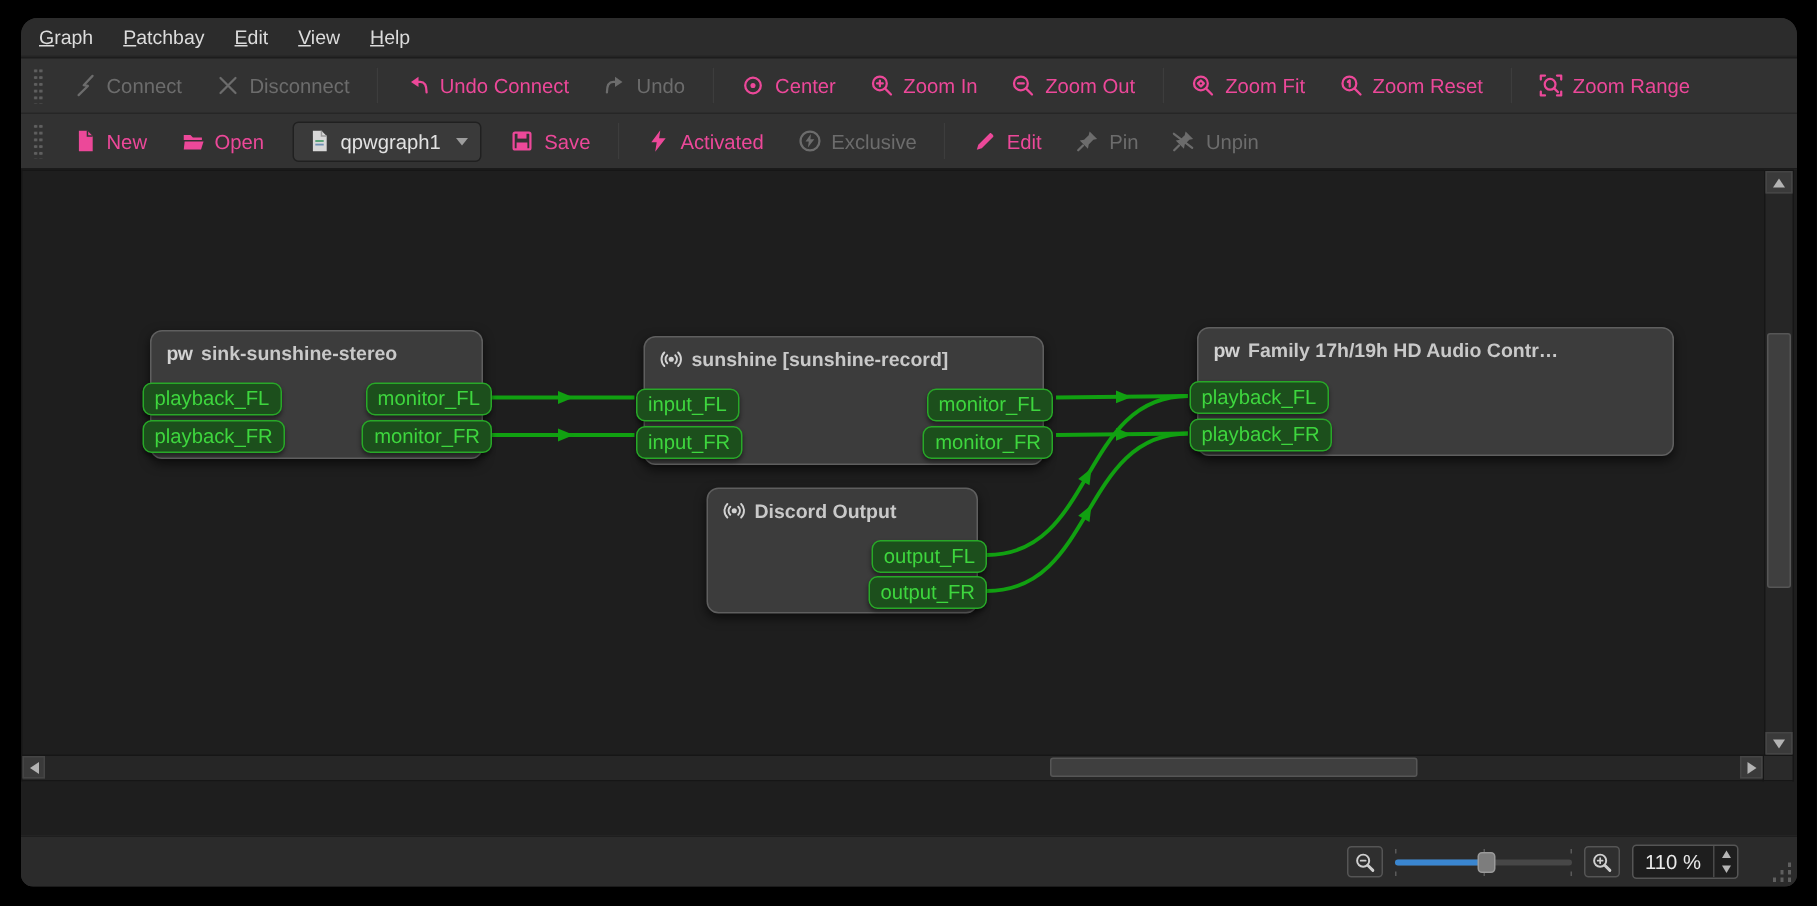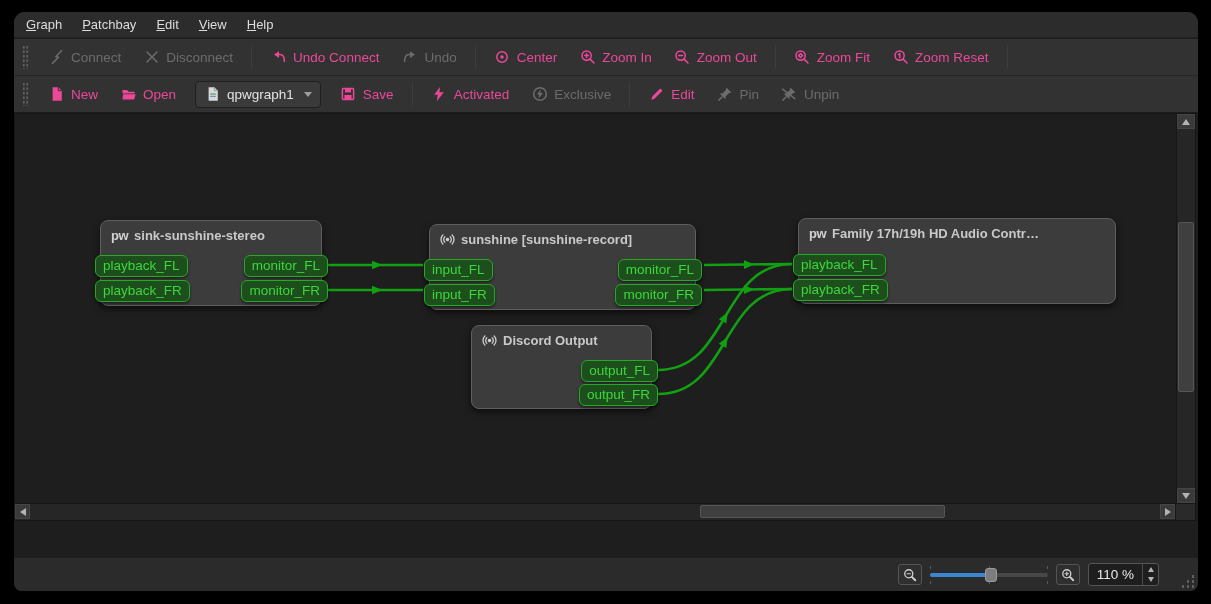--- a/index.html
+++ b/index.html
@@ -222,20 +222,30 @@
               <circle class="st" cx="6.6" cy="6.6" r="4.6"></circle>
               <line class="st" stroke-width="2.2" x1="10.1" y1="10.1" x2="14" y2="14"></line>
               <path class="st" stroke-width="1.3" d="M6.8 4.6 V8.7 M5.6 5.5 L6.8 4.6"></path>
             </svg>
           </span>
       <span>Zoom Reset</span>
     </div>
 
     <div class="tsep"></div>
 
+    <div class="titem">
+      <span class="ticon">
+            <svg viewBox="0 0 16 16">
+              <path class="st" stroke-width="1.3" d="M1.2 4 V1.4 H4 M12 1.4 H14.8 V4 M14.8 12 V14.6 H12 M4 14.6 H1.2 V12"></path>
+              <circle class="st" cx="7.4" cy="7.2" r="3.6"></circle>
+              <line class="st" stroke-width="1.9" x1="10.1" y1="9.9" x2="12.6" y2="12.4"></line>
+            </svg>
+          </span>
+      <span>Zoom Range</span>
+    </div>
   </div>
 
   <div class="toolbar tb2">
     <div class="grip"></div>
 
     <div class="titem">
       <span class="ticon">
             <svg viewBox="0 0 16 16">
               <path class="fl" d="M3.6 1.2 H9.3 L12.8 4.7 V14.8 H3.6 Z"></path>
               <path d="M9.3 1.2 V4.7 H12.8" fill="none" stroke="#323232" stroke-width="1"></path>

